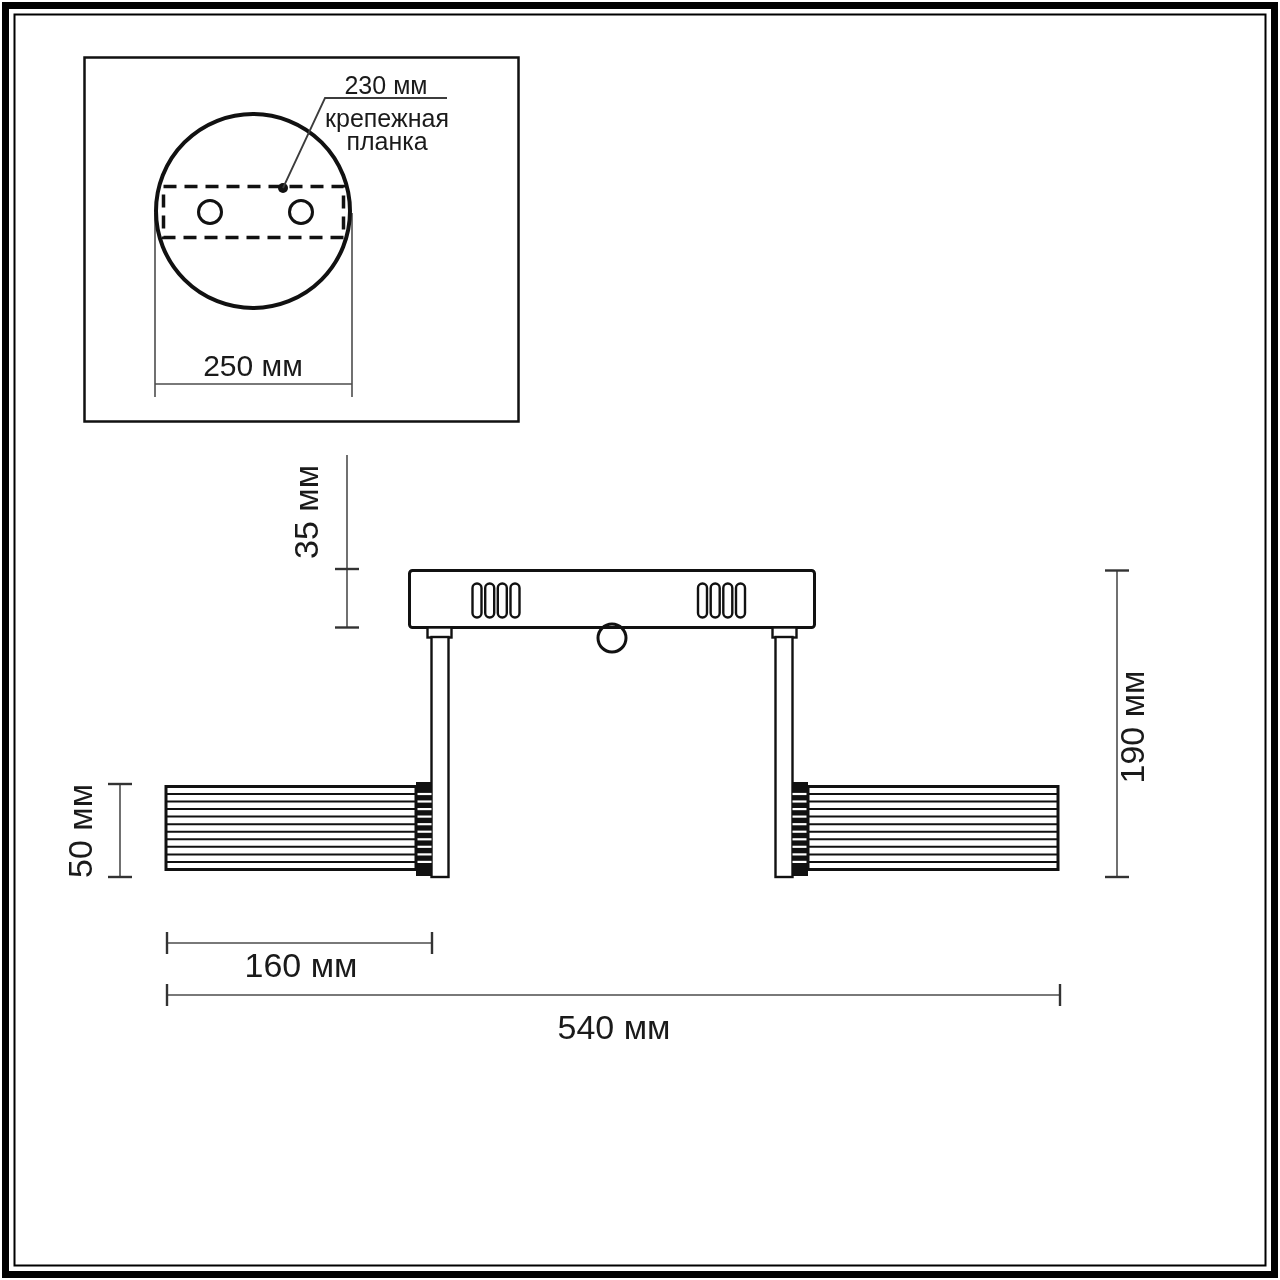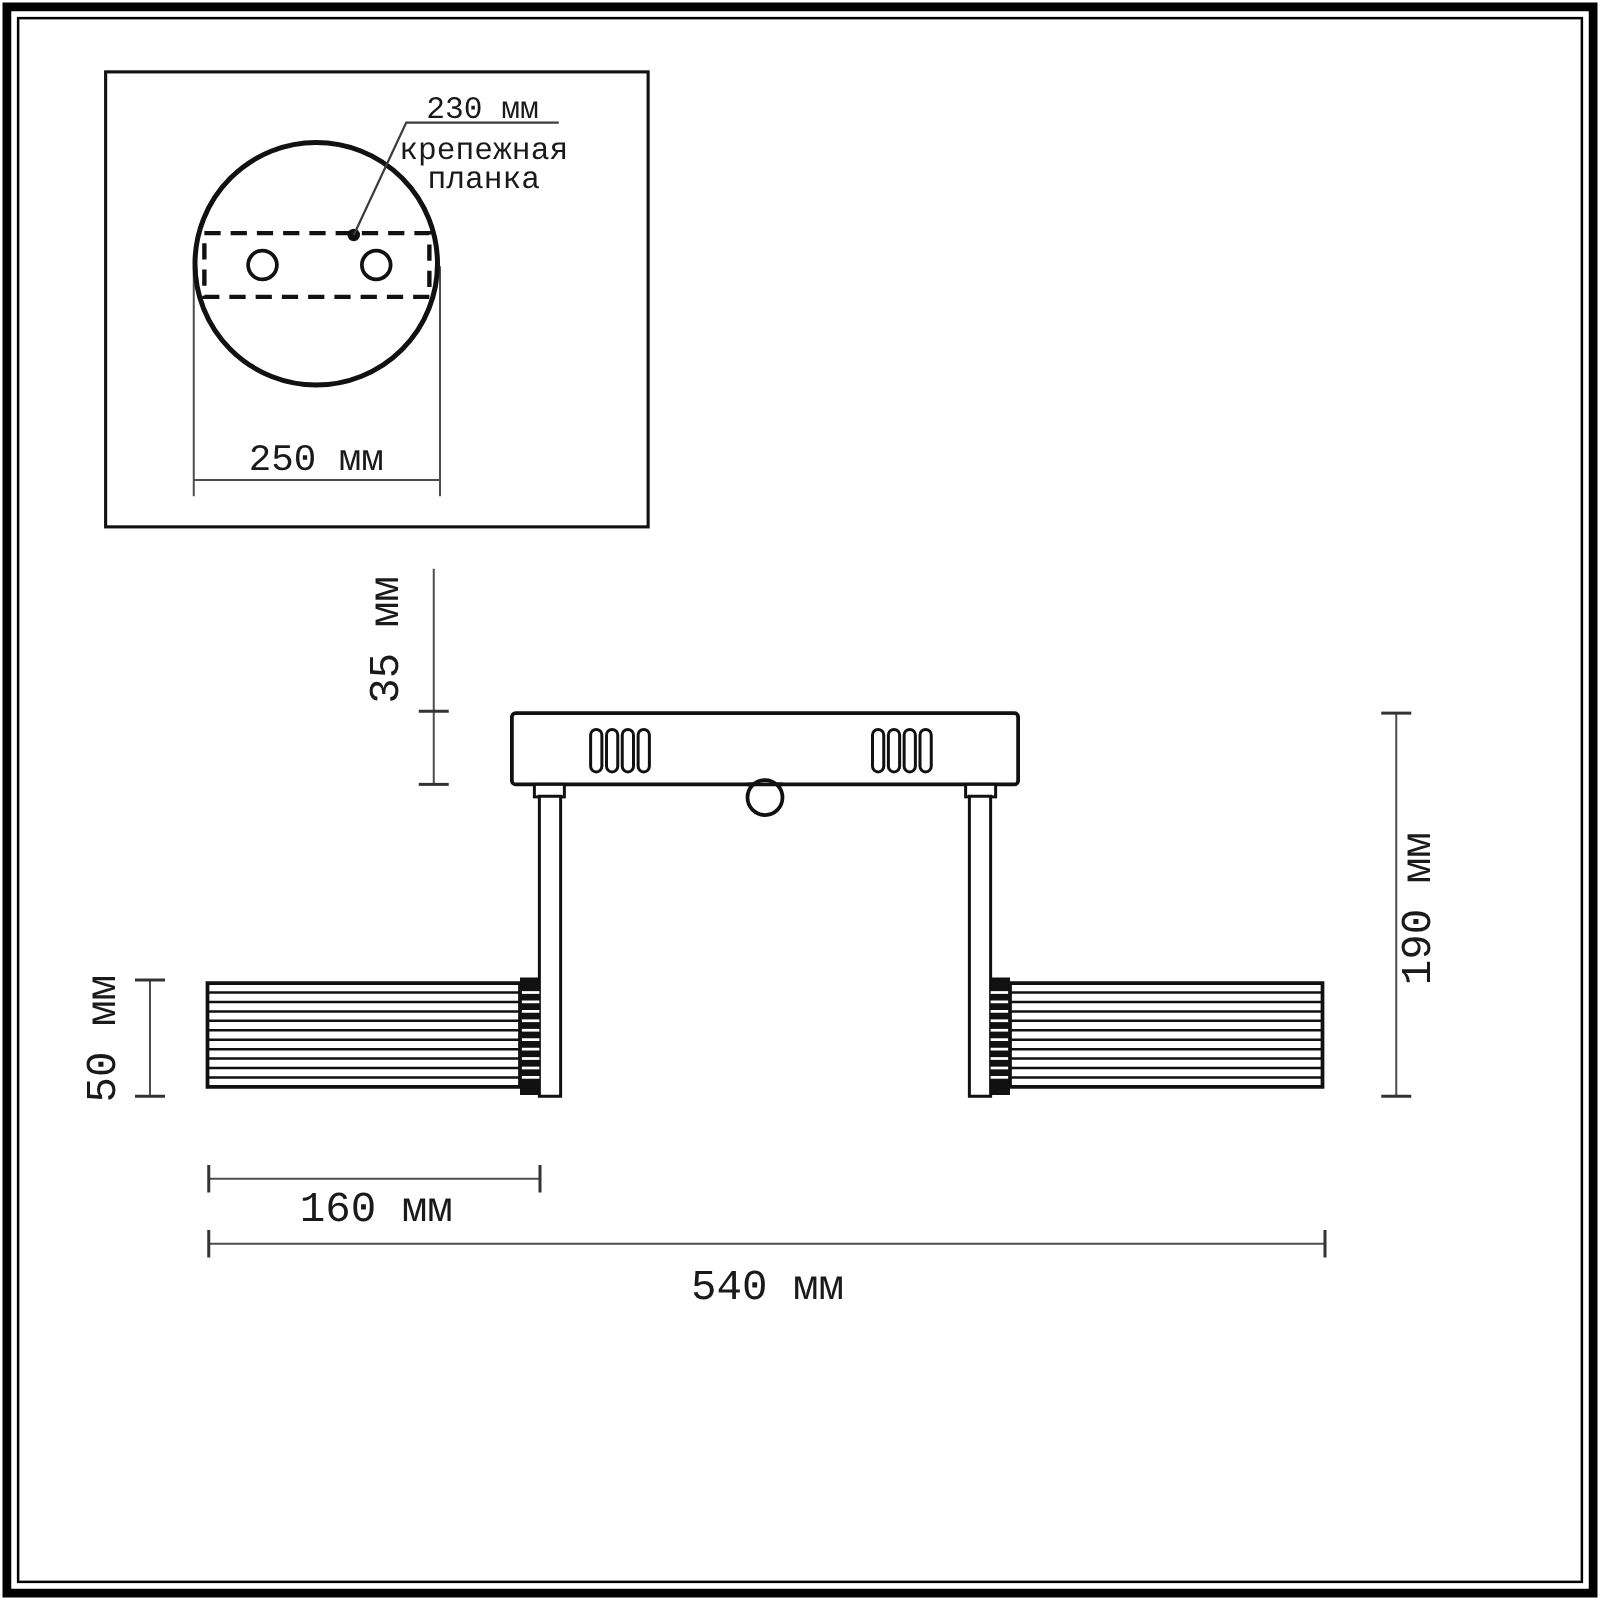--- a/index.html
+++ b/index.html
@@ -1,20 +1,20 @@
 <!DOCTYPE html>
 <html><head>
 <meta charset="utf-8">
 <style>
   html, body { margin: 0; padding: 0; background: #ffffff; }
   #stage {
     position: relative;
     width: 1074px; height: 1280px;
     background: #ffffff;
-    font-family: Liberation Mono, monospace;
+    font-family: Liberation Sans, sans-serif;
     text-align: center;
   }
   svg { display: block; }
   .outline   { fill: #ffffff; stroke: #111111; stroke-width: 3; }
   .thinpart  { fill: #ffffff; stroke: #111111; stroke-width: 2.4; }
   .dimline   { stroke: #4d4d4d; stroke-width: 1.6; fill: none; }
   .tick      { stroke: #333333; stroke-width: 2.4; fill: none; }
   .rib       { stroke: #111111; stroke-width: 2; }
   .lbl       { fill: #1a1a1a; }
   .dim-text  { font-size: 34px; }

